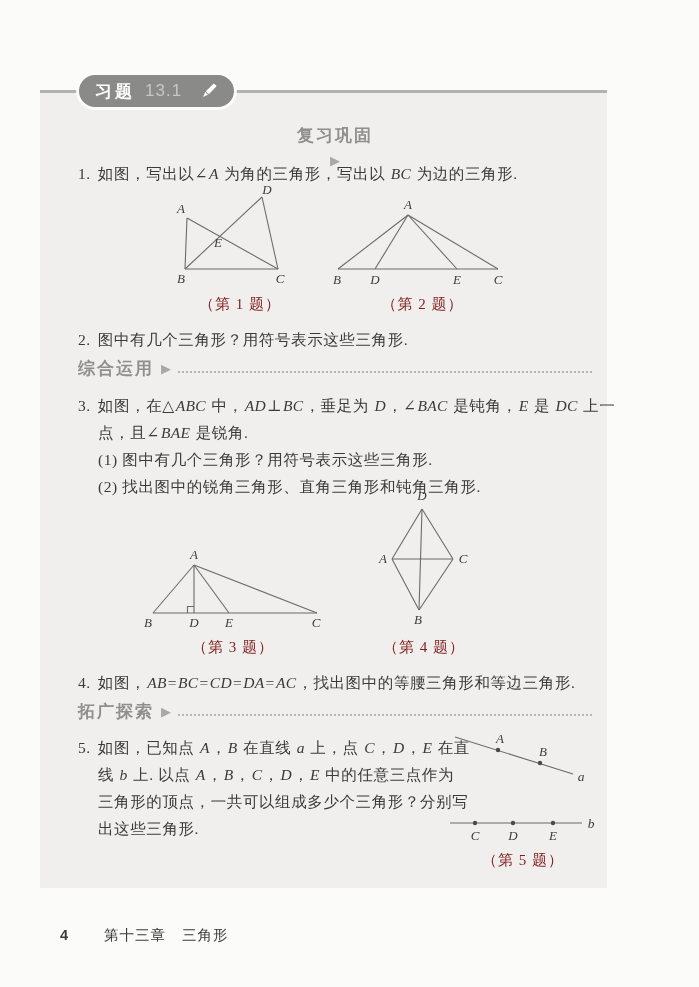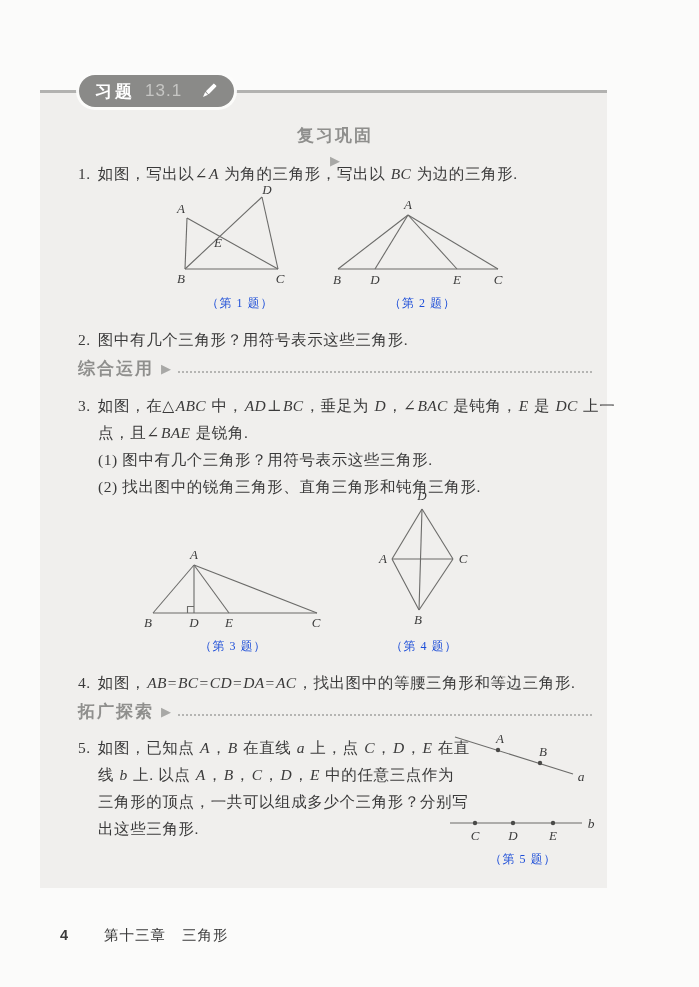--- a/index.html
+++ b/index.html
@@ -35,21 +35,21 @@
   }
   .section-arrow{color:#a8a8a6;font-size:13px;line-height:1;}
   .section-dots{flex:1;border-bottom:2px dotted #b5b5b3;height:1px;margin-top:6px;}
   .pline{
     position:absolute;font-size:15.5px;line-height:20px;letter-spacing:0.6px;
     color:#3a3a3a;white-space:nowrap;
   }
   .pnum{margin-right:7px;}
   .mvar{font-style:italic;font-family:"Liberation Serif",serif;letter-spacing:0.3px;padding:0 1px;}
   .caption{
-    position:absolute;font-size:12px;color:#1d4ed8;text-align:center;letter-spacing:1px;
+    position:absolute;font-size:15px;color:#7f1d1d;text-align:center;letter-spacing:1px;
   }
   .figure{position:absolute;}
   .figure svg text{
     font-style:italic;font-family:"Liberation Serif",serif;
     font-size:13px;fill:#3c3c3c;
   }
   .figure svg .lab-line{font-size:13.5px;}
   .footer{position:absolute;left:60px;top:926px;font-size:14.5px;color:#3a3a3a;display:flex;align-items:baseline;}
   .footer .pageno{font-weight:bold;font-family:"Liberation Sans",sans-serif;margin-right:36px;}
   .footer .chap{letter-spacing:1px;margin-right:16px;}

